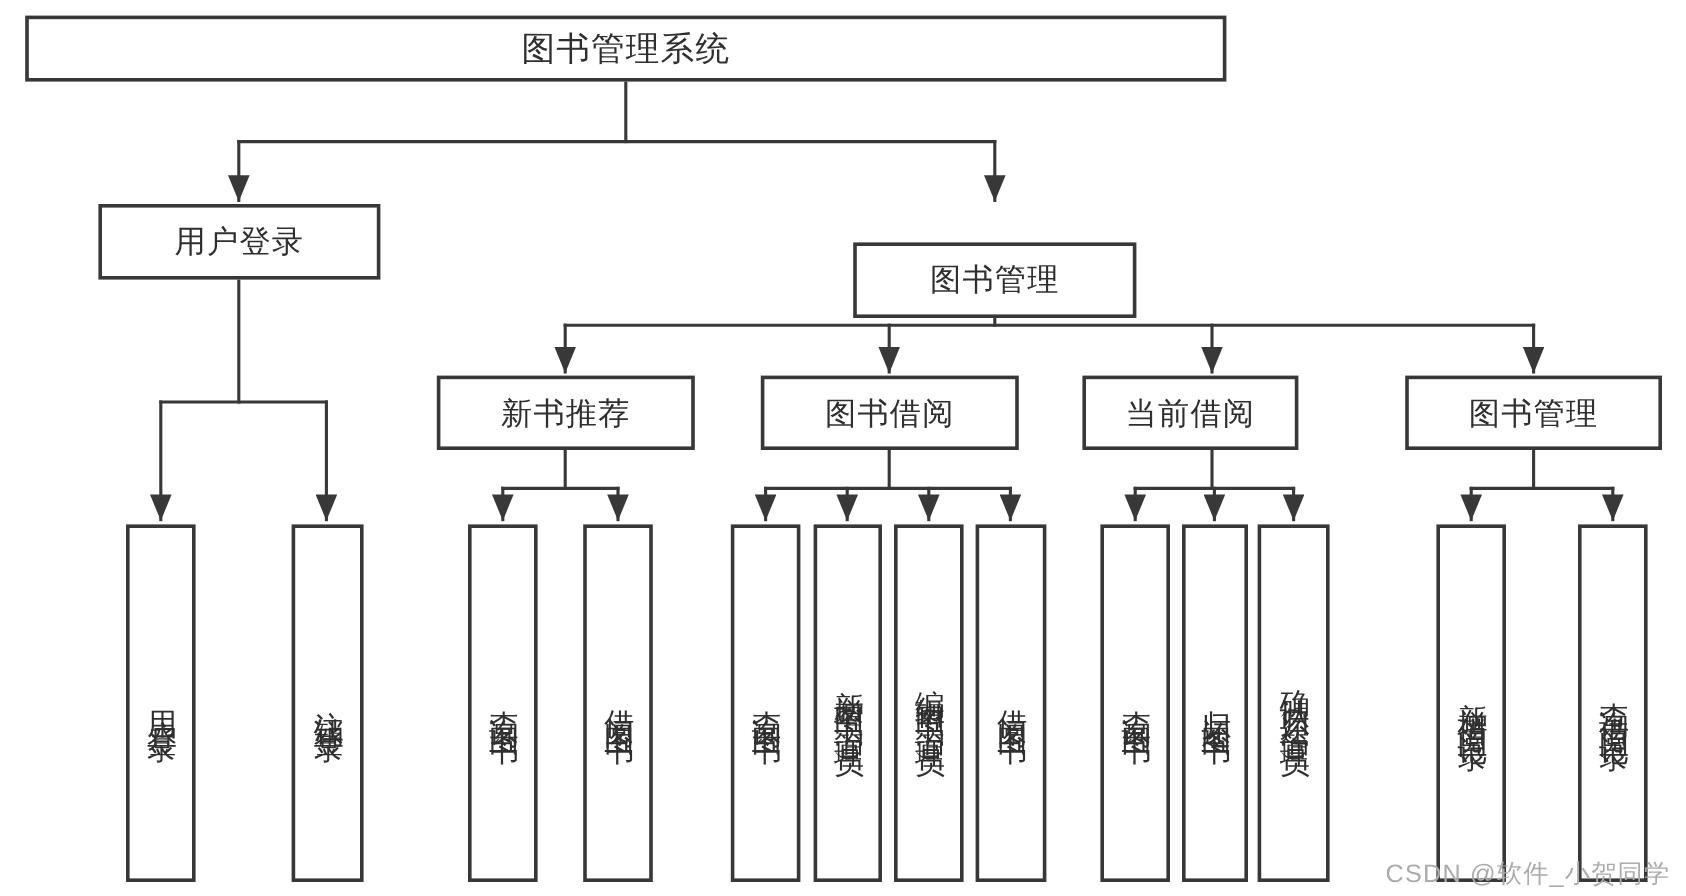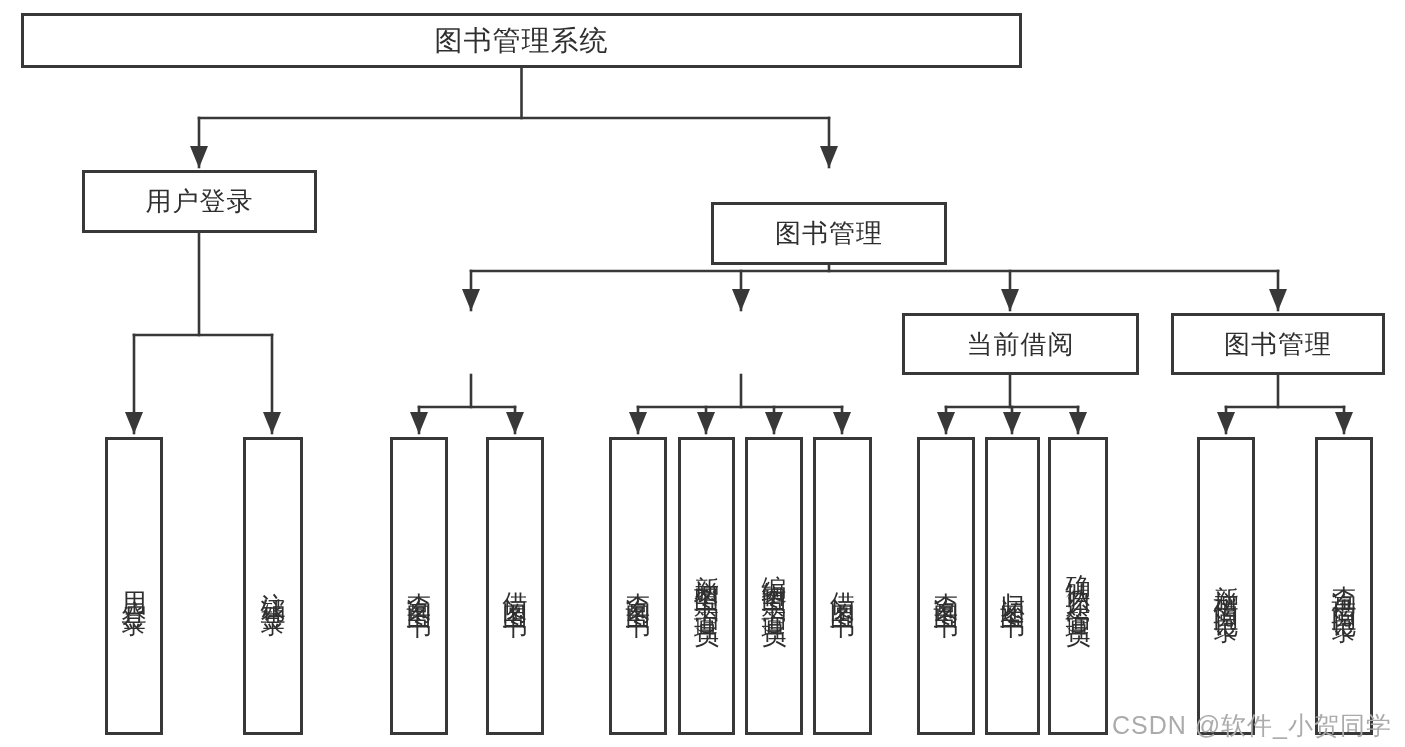--- a/index.html
+++ b/index.html
@@ -29,21 +29,21 @@
   }
   .vtext{
     writing-mode:vertical-rl;
     text-orientation:mixed;
     font-size:25px;line-height:1;
     letter-spacing:7px;
     white-space:nowrap;
   }
   .watermark{
     position:absolute;right:13px;bottom:5px;
-    font-size:25px;color:#ababab;letter-spacing:1px;
+    font-size:21px;color:#ababab;letter-spacing:1px;
     pointer-events:none;
   }
 </style>
 </head>
 <body>
 
 <div class="canvas">
 
   <svg class="connectors" width="1405" height="747" viewBox="0 0 1405 747" xmlns="http://www.w3.org/2000/svg">
     <defs>
@@ -97,21 +97,27 @@
     <span>图书管理系统</span>
   </div>
 
   <div class="hbox l2" style="left:82px;top:170px;width:235px;height:63px;">
     <span>用户登录</span>
   </div>
   <div class="hbox l2" style="left:711px;top:170px;width:236px;height:63px;margin-top:32px;">
     <span>图书管理</span>
   </div>
 
-  <div class="hbox l3" style="left:902px;top:313px;width:237px;height:62px;">
+  <div class="hbox l3" style="left:364px;top:313px;width:215px;height:62px;">
+    <span>新书推荐</span>
+  </div>
+  <div class="hbox l3" style="left:634px;top:313px;width:215px;height:62px;">
+    <span>图书借阅</span>
+  </div>
+  <div class="hbox l3" style="left:902px;top:313px;width:180px;height:62px;">
     <span>当前借阅</span>
   </div>
   <div class="hbox l3" style="left:1171px;top:313px;width:214px;height:62px;">
     <span>图书管理</span>
   </div>
 
   <div class="vbox" style="left:105px;width:58px;">
     <span class="vtext">用户登录</span>
   </div>
   <div class="vbox" style="left:243px;width:60px;">

